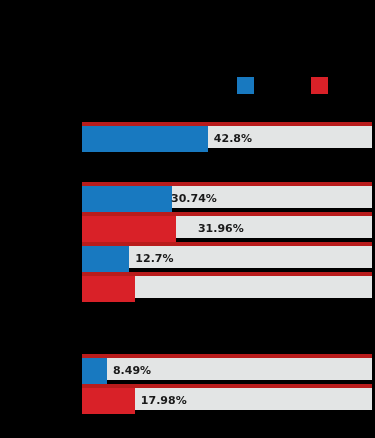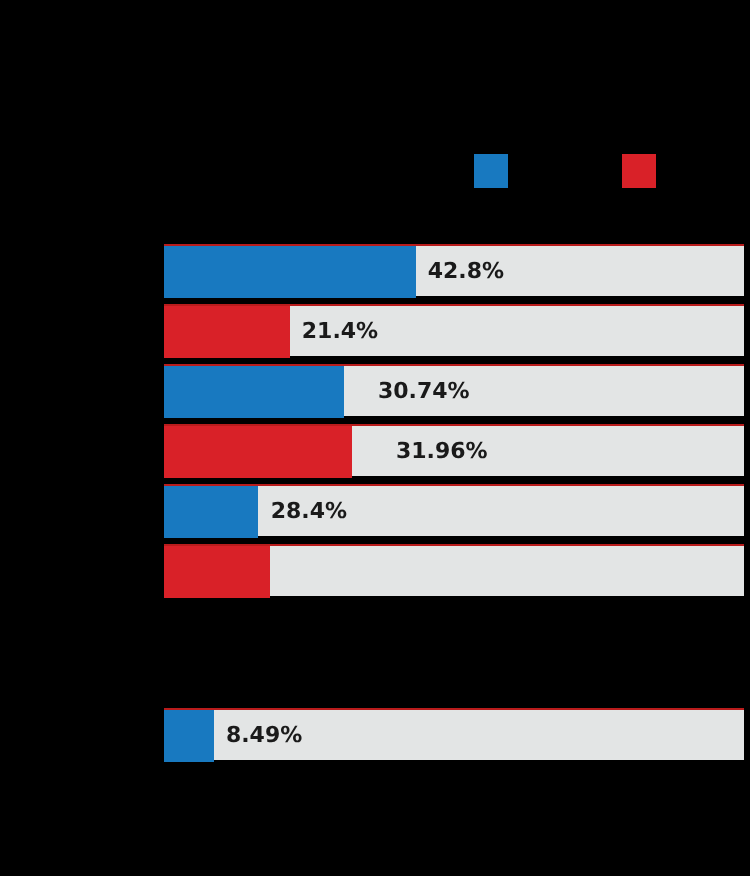--- a/index.html
+++ b/index.html
@@ -66,21 +66,21 @@
     left: 0;
     width: 290px;
     height: 56px;
   }
   .row {
     position: absolute;
     left: 0;
     width: 290px;
     height: 26px;
     background: #e3e5e5;
-    border-top: 1px solid #b91c1c;
+    border-top: 4px solid #b91c1c;
     box-sizing: border-box;
   }
   .row.r0 { top: 0px; }
   .row.r1 { top: 30px; }
   .bar {
     position: absolute;
     left: 0;
     top: 0;
     height: 26px;
   }
@@ -141,45 +141,45 @@
       <div class="cat-label" style="top: 266px;"></div>
     </div>
 
   <div id="plot">
     <div id="axis-line"></div>
   <div class="group" style="top: 6px;">
         <div class="row r0">
           <div class="bar blue" style="width: 125.832px; background: rgb(24, 121, 192);"></div>
           <div class="bar-label" style="left: 125.832px;">42.8%</div>
         </div>
-        <div class="row r1">
-          <div class="bar red" style="width: 62.916px; background: rgb(217, 33, 40);"></div>
-          <div class="bar-label" style="left: 62.916px;">21.4%</div>
-        </div>
       </div>
       <div class="group" style="top: 66px;">
         <div class="row r0">
           <div class="bar blue" style="width: 90.3756px; background: rgb(24, 121, 192);"></div>
-          <div class="bar-label" style="left: 101px;">30.74%</div>
+          <div class="bar-label" style="left: 83px;">30.74%</div>
         </div>
         <div class="row r1">
           <div class="bar red" style="width: 93.9624px; background: rgb(217, 33, 40);"></div>
           <div class="bar-label" style="left: 93.9624px; margin-left: 16px;">31.96%</div>
         </div>
       </div>
       <div class="group" style="top: 126px;">
         <div class="row r0">
           <div class="bar blue" style="width: 47.334px; background: rgb(24, 121, 192);"></div>
-          <div class="bar-label" style="left: 47.334px;">28.4%</div>
+          <div class="bar-label" style="left: 47.334px;">12.7%</div>
         </div>
         <div class="row r1">
           <div class="bar red" style="width: 53.214px; background: rgb(217, 33, 40);"></div>
         </div>
       </div>
       <div class="group" style="top: 238px;">
         <div class="row r0">
           <div class="bar blue" style="width: 24.9606px; background: rgb(24, 121, 192);"></div>
           <div class="bar-label" style="left: 24.9606px;">8.49%</div>
         </div>
+        <div class="row r1">
+          <div class="bar red" style="width: 52.8612px; background: rgb(217, 33, 40);"></div>
+          <div class="bar-label" style="left: 52.8612px;">17.98%</div>
+        </div>
       </div>
     </div>
 
 </div>
 
 </body></html>

